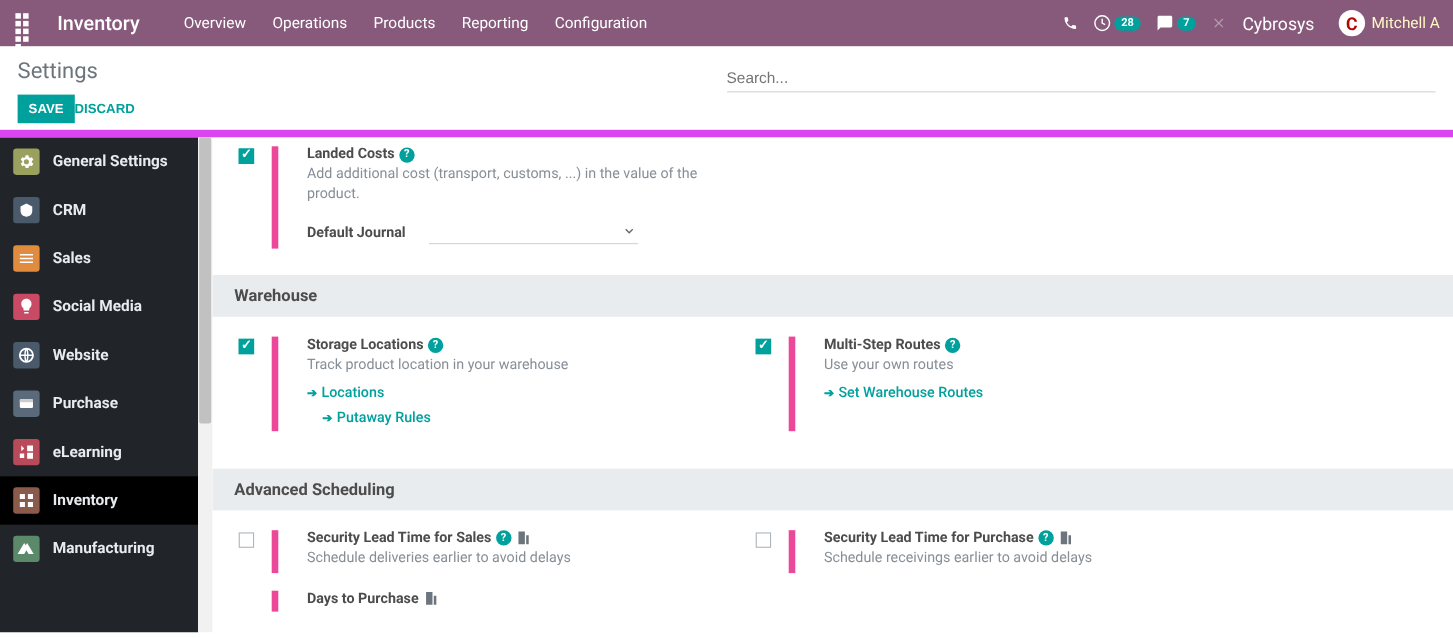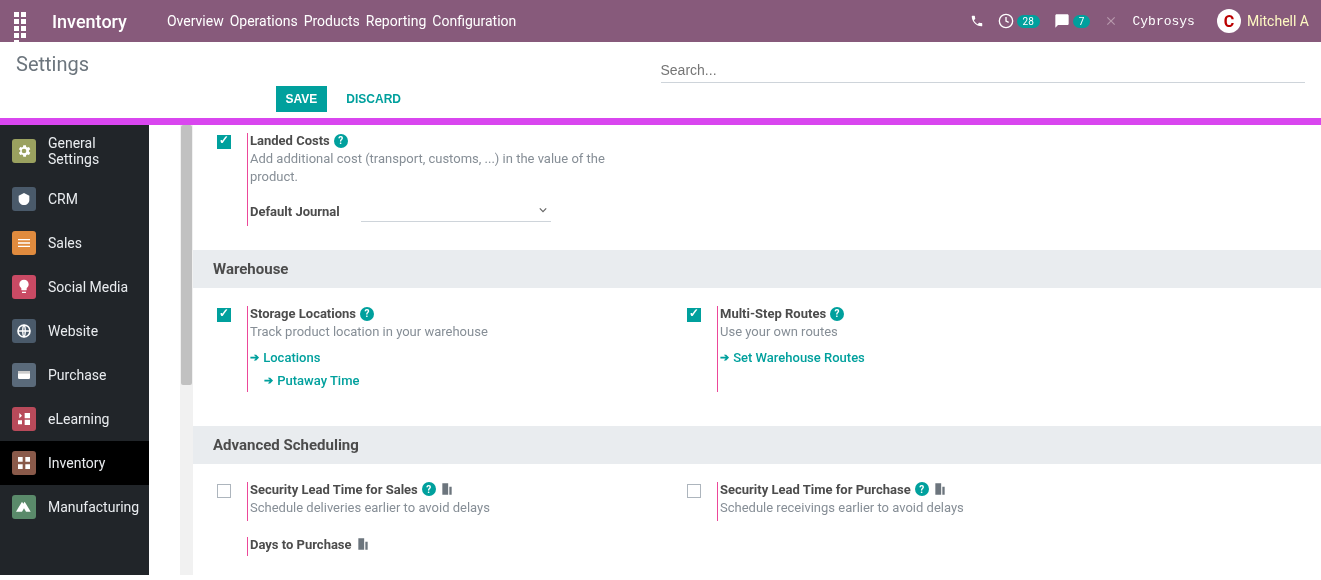--- a/index.html
+++ b/index.html
@@ -3,59 +3,59 @@
 <meta charset="utf-8">
 <style>
 * { box-sizing: border-box; margin: 0; padding: 0; }
 body { font-family: -apple-system, BlinkMacSystemFont, "Segoe UI", Roboto, sans-serif; font-size: 13px; color: #4c4c4c; background: #fff; overflow: hidden; }
 
 
 .topbar { background: #875A7B; height: 42px; display: flex; align-items: center; color: #fff; padding: 0 12px; }
 .apps-icon { width: 22px; height: 22px; display: inline-flex; flex-wrap: wrap; gap: 2px; padding: 2px; cursor: pointer; margin-right: 18px; }
 .apps-icon span { width: 5px; height: 5px; background: #fff; }
 .app-title { font-size: 18px; font-weight: 500; margin-right: 40px; }
-.topnav { display: flex; gap: 6px; flex: 1; }
+.topnav { display: flex; gap: 24px; flex: 1; }
 .topnav a { color: #fff; font-size: 14px; text-decoration: none; cursor: pointer; }
 .topright { display: flex; align-items: center; gap: 14px; }
 .topright .icon-btn { color: #fff; cursor: pointer; position: relative; display: flex; align-items: center; }
-.badge { background: #00A09D; color: #fff; font-size: 10px; font-weight: 400; padding: 1px 6px; border-radius: 10px; margin-left: 3px; }
-.company { color: #fff; font-size: 13px; cursor: pointer; font-family: Liberation Mono, monospace; }
+.badge { background: #00A09D; color: #fff; font-size: 10px; font-weight: 700; padding: 1px 6px; border-radius: 10px; margin-left: 3px; }
+.company { color: #fff; font-size: 16px; cursor: pointer; }
 .user-avatar { width: 24px; height: 24px; border-radius: 50%; background: #fff; display: flex; align-items: center; justify-content: center; color: #b00; font-weight: 700; font-size: 16px; margin-left: 8px; }
 .user-name { color: #fef9c3; font-size: 14px; margin-left: 6px; }
 
 
 .control-panel { display: flex; align-items: flex-start; padding: 10px 16px 6px 16px; border-bottom: 7px solid #d946ef; }
 .cp-left { flex: 0 0 50%; }
 .cp-title { font-size: 20px; color: #6c757d; font-weight: 400; margin-bottom: 10px; }
-.cp-buttons { display: flex; gap: 19px; align-items: center; justify-content: center; }
+.cp-buttons { display: flex; gap: 0; align-items: center; }
 .btn-primary { background: #00A09D; color: #fff; border: none; padding: 6px 10px; font-weight: 700; font-size: 12px; cursor: pointer; text-transform: uppercase; }
 .btn-link { background: none; border: none; color: #00A09D; font-weight: 700; font-size: 12px; cursor: pointer; text-transform: uppercase; }
 .cp-right { flex: 1; padding-top: 6px; }
 .search-wrap { border-bottom: 1px solid #ced4da; padding: 4px 0; }
 .search-wrap input { border: none; outline: none; width: 100%; font-size: 14px; color: #0f766e; background: transparent; }
 
 
 .body { display: flex; height: calc(100vh - 42px - 88px); position: relative; }
 .sidebar-wrap { position: relative; flex: 0 0 193px; height: 100%; }
-.sidebar { background: #212529; width: 149px; height: 100%; overflow-y: auto; }
+.sidebar { background: #212529; width: 180px; height: 100%; overflow-y: auto; font-weight: bold; }
 .sidebar-item { display: flex; align-items: center; gap: 12px; padding: 10px 12px; color: #e9ecef; font-size: 14px; cursor: pointer; }
 .sidebar-item.active { background: #000; }
 .sidebar-icon { width: 24px; height: 24px; flex-shrink: 0; border-radius: 3px; display: flex; align-items: center; justify-content: center; }
 .scrollbar-track { position: absolute; left: 180px; top: 0; width: 13px; height: 100%; background: #f1f1f1; }
 .scrollbar-thumb { position: absolute; left: 1px; width: 11px; background: #c1c1c1; border-radius: 2px; }
 
 
 .main { flex: 1; overflow-y: auto; background: #fff; }
 .setting-row { display: flex; padding: 8px 0; }
 .setting-col { flex: 0 0 470px; display: flex; padding-left: 10px; }
 .check-wrap { width: 44px; padding: 2px 0 0 14px; }
 .checkbox { width: 14px; height: 14px; border: 1px solid #adb5bd; display: inline-block; cursor: pointer; position: relative; }
 .checkbox.checked { background: #00A09D; border-color: #00A09D; }
 .checkbox.checked::after { content: "✓"; color: #fff; position: absolute; top: -3px; left: 1px; font-size: 12px; font-weight: bold; }
-.setting-body { flex: 1; border-left: 1px solid #ec4899; padding-left: 2px; padding-bottom: 4px; }
+.setting-body { flex: 1; border-left: 6px solid #ec4899; padding-left: 26px; padding-bottom: 4px; }
 .setting-title { font-weight: 700; color: #4c4c4c; font-size: 13px; display: flex; align-items: center; gap: 4px; }
 .setting-desc { color: #868e96; font-size: 13px; margin-top: 2px; max-width: 360px; line-height: 1.4; }
 .help-icon { width: 14px; height: 14px; background: #00A09D; color: #fff; border-radius: 50%; display: inline-flex; align-items: center; justify-content: center; font-size: 10px; font-weight: 700; cursor: pointer; }
 .bld-icon { display: inline-flex; width: 14px; height: 14px; }
 .setting-link { color: #00A09D; font-size: 13px; cursor: pointer; display: inline-flex; align-items: center; gap: 4px; margin-top: 8px; font-weight: 500; }
 .setting-link-sub { margin-left: 14px; }
 .arrow-right { font-size: 11px; font-weight: 700; }
 .form-row { display: flex; align-items: center; gap: 21px; margin-top: 14px; }
 .form-label { font-weight: 700; font-size: 13px; color: #4c4c4c; }
 .form-select { border: none; border-bottom: 1px solid #ced4da; width: 190px; height: 22px; background: transparent; cursor: pointer; position: relative; }
@@ -258,21 +258,21 @@
               <span>Storage Locations</span>
               <span class="help-icon">?</span>
             </div>
             <div class="setting-desc">Track product location in your warehouse</div>
             <div><span class="setting-link">
                   <span class="arrow-right">➔</span>
                   <span>Locations</span>
                 </span></div>
             <div><span class="setting-link setting-link-sub">
                   <span class="arrow-right">➔</span>
-                  <span>Putaway Time</span>
+                  <span>Putaway Rules</span>
                 </span></div>
           </div>
         </div>
         <div class="setting-col">
           <div class="check-wrap">
             <span class="checkbox checked"></span>
           </div>
           <div class="setting-body">
             <div class="setting-title">
               <span>Multi-Step Routes</span>

